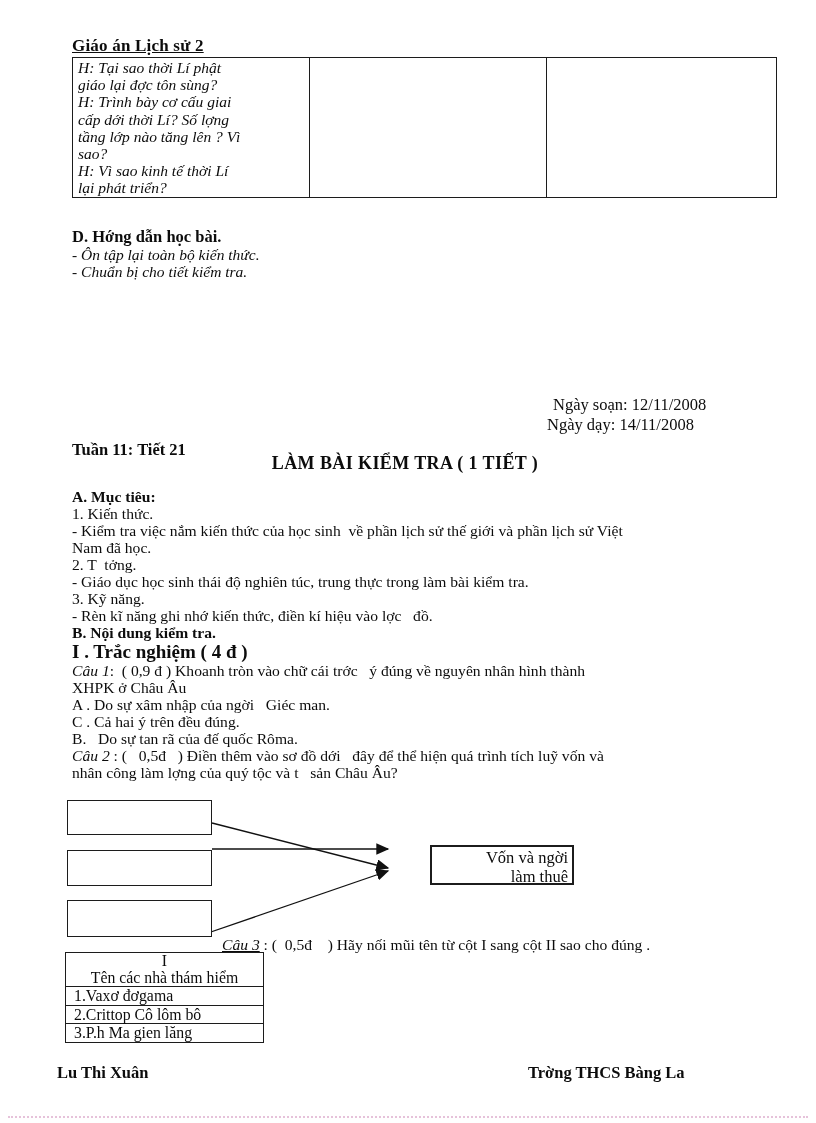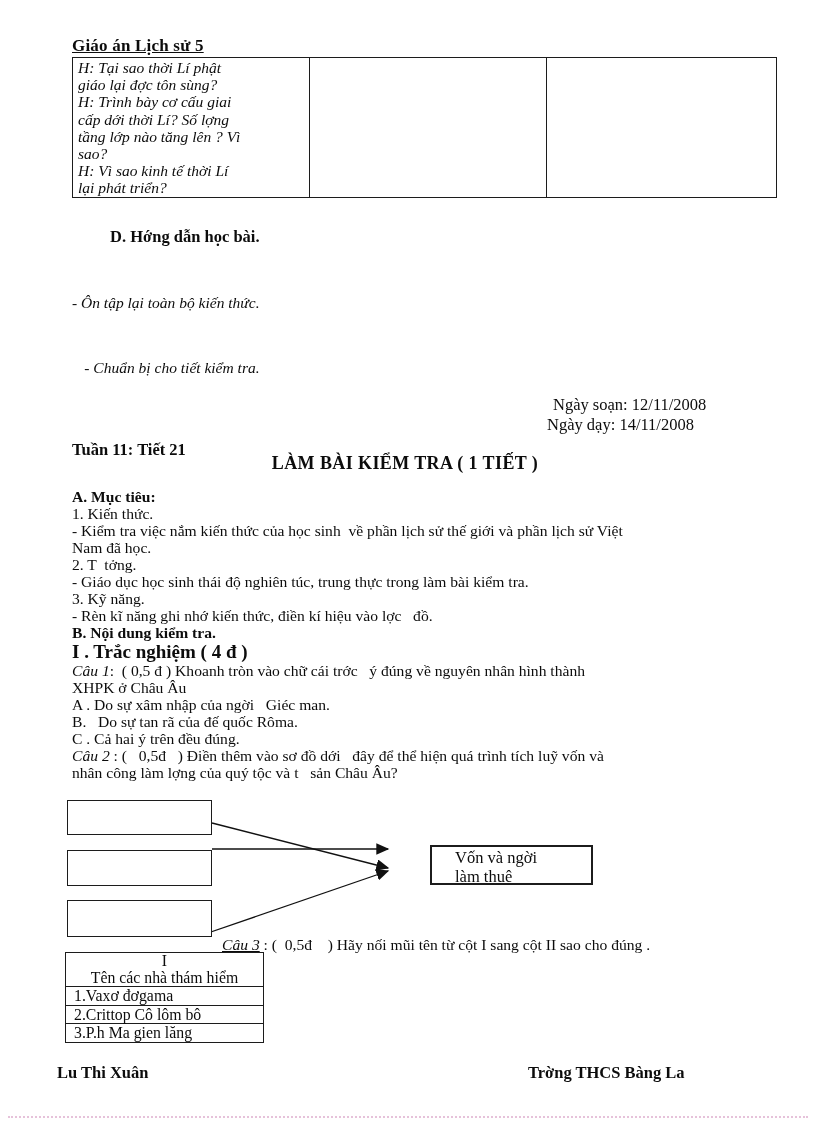--- a/index.html
+++ b/index.html
@@ -8,71 +8,71 @@
     font-family:"Liberation Serif","DejaVu Serif",serif;color:#0c0c0c;overflow:hidden;
   }
   .abs{position:absolute;}
   .doc-heading{font-weight:bold;font-size:17px;text-decoration:underline;letter-spacing:.2px;}
   
   .review-table{border-collapse:collapse;table-layout:fixed;margin-left:6px;}
   .review-table td{border:1.5px solid #1c1c1c;vertical-align:top;padding:1px 4px 0 5px;}
   .review-questions{font-style:italic;font-size:15.5px;line-height:17.2px;white-space:pre-line;}
   
   .hw-heading{font-weight:bold;font-size:16.5px;}
-  .hw-item{font-style:italic;font-size:15.5px;line-height:16.5px;margin-top:48px;}
+  .hw-item{font-style:italic;font-size:15.5px;line-height:16.5px;}
   
   .dates{text-align:left;font-size:16.5px;line-height:20px;}
   .week{font-weight:bold;font-size:16.5px;}
   .main-title{text-align:center;font-weight:bold;font-size:18px;letter-spacing:.4px;}
   
   .body-block{font-size:15.6px;line-height:17px;}
   .ln{white-space:pre;}
   .ln.bold{font-weight:bold;}
   .ln.big{font-size:19px;font-weight:bold;line-height:21px;}
   .qlabel{font-style:italic;}
   .qlabel.ul{text-decoration:underline;}
   
   .dg-box{border:1.5px solid #1c1c1c;background:#fff;}
-  .dg-result{border:2px solid #1c1c1c;background:#fff;font-size:16.5px;line-height:19px;padding:1px 4px 0 23px;white-space:pre-line;}
+  .dg-result{border:2px solid #1c1c1c;background:#fff;font-size:16.5px;line-height:19px;padding:1px 4px 0 4px;white-space:pre-line;text-align:right;}
   
   .exp-table{border-collapse:collapse;table-layout:fixed;}
   .exp-table td{border:1.5px solid #1c1c1c;padding:0 2px;font-size:15.8px;}
   .exp-header{text-align:center;line-height:16.5px;}
   .exp-row{padding-left:8px !important;line-height:17.5px;}
   
   .footer-text{font-weight:bold;font-size:16.5px;}
   .bottom-dots{border-top:2px dotted rgba(209,143,187,0.55);}
 </style>
 </head>
 <body>
 
 <div class="page">
 
-  <div class="abs doc-heading" style="left:72px;top:36px;">Giáo án Lịch sử 5</div>
+  <div class="abs doc-heading" style="left:72px;top:36px;">Giáo án Lịch sử 2</div>
 
   <table class="review-table abs" style="left:66px;top:57px;width:674px;height:139px;">
     <tbody>
         <tr>
       <td style="width:227px;">
         <div class="review-questions">H: Tại sao thời Lí phật
 giáo lại đợc   tôn sùng?
 H: Trình bày cơ cấu giai
 cấp dới   thời Lí? Số lợng
 tầng lớp nào tăng lên ? Vì
 sao?
 H: Vì  sao kinh tế thời Lí
 lại phát triển?</div>
       </td>
       <td style="width:227px;"></td>
       <td style="width:220px;"></td>
     </tr>
   </tbody>
     </table>
 
-  <div class="abs" style="left:72px;top:227px;text-align:right;">
+  <div class="abs" style="left:72px;top:227px;">
     <div class="hw-heading">D. Hớng   dẫn học bài.</div>
     <div class="hw-item">- Ôn tập lại toàn bộ kiến thức.</div>
     <div class="hw-item">- Chuẩn bị cho tiết kiểm tra.</div>
   </div>
 
   <div class="abs dates" style="left:553px;top:395px;">
     <div>Ngày soạn: 12/11/2008</div>
     <div style="margin-left:-6px;">Ngày dạy: 14/11/2008</div>
   </div>
 
@@ -84,25 +84,25 @@
     <div class="ln bold">A. Mục tiêu:</div>
     <div class="ln">1. Kiến thức.</div>
     <div class="ln">- Kiểm tra việc nắm kiến thức của học sinh  về phần lịch sử thế giới và phần lịch sử Việt</div>
     <div class="ln">Nam đã học.</div>
     <div class="ln">2. T  tởng.</div>
     <div class="ln">- Giáo dục học sinh thái độ nghiên túc, trung thực trong làm bài kiểm tra.</div>
     <div class="ln">3. Kỹ năng.</div>
     <div class="ln">- Rèn kĩ năng ghi nhớ kiến thức, điền kí hiệu vào lợc   đồ.</div>
     <div class="ln bold">B. Nội dung kiểm tra.</div>
     <div class="ln big">I . Trắc nghiệm ( 4 đ )</div>
-    <div class="ln"><span class="qlabel">Câu 1</span><span>:  ( 0,5 đ ) Khoanh tròn vào chữ cái trớc   ý đúng về nguyên nhân hình thành</span></div>
+    <div class="ln"><span class="qlabel">Câu 1</span><span>:  ( 0,9 đ ) Khoanh tròn vào chữ cái trớc   ý đúng về nguyên nhân hình thành</span></div>
     <div class="ln">XHPK ở Châu Âu</div>
     <div class="ln">A . Do sự xâm nhập của ngời   Giéc man.</div>
+    <div class="ln">C . Cả hai ý trên đều đúng.</div>
     <div class="ln">B.   Do sự tan rã của đế quốc Rôma.</div>
-    <div class="ln">C . Cả hai ý trên đều đúng.</div>
     <div class="ln"><span class="qlabel">Câu 2</span><span> : (   0,5đ   ) Điền thêm vào sơ đồ dới   đây để thể hiện quá trình tích luỹ vốn và</span></div>
     <div class="ln">nhân công làm lợng của quý tộc và t   sản Châu Âu?</div>
   </div>
 
   <svg class="abs" style="left:0;top:780px;" width="620" height="180" viewBox="0 0 620 180">
     <defs>
       <marker id="ah" markerWidth="11" markerHeight="9" refX="9" refY="4.5" orient="auto">
         <path d="M0,0 L10,4.5 L0,9 z" fill="#111"></path>
       </marker>
     </defs>

